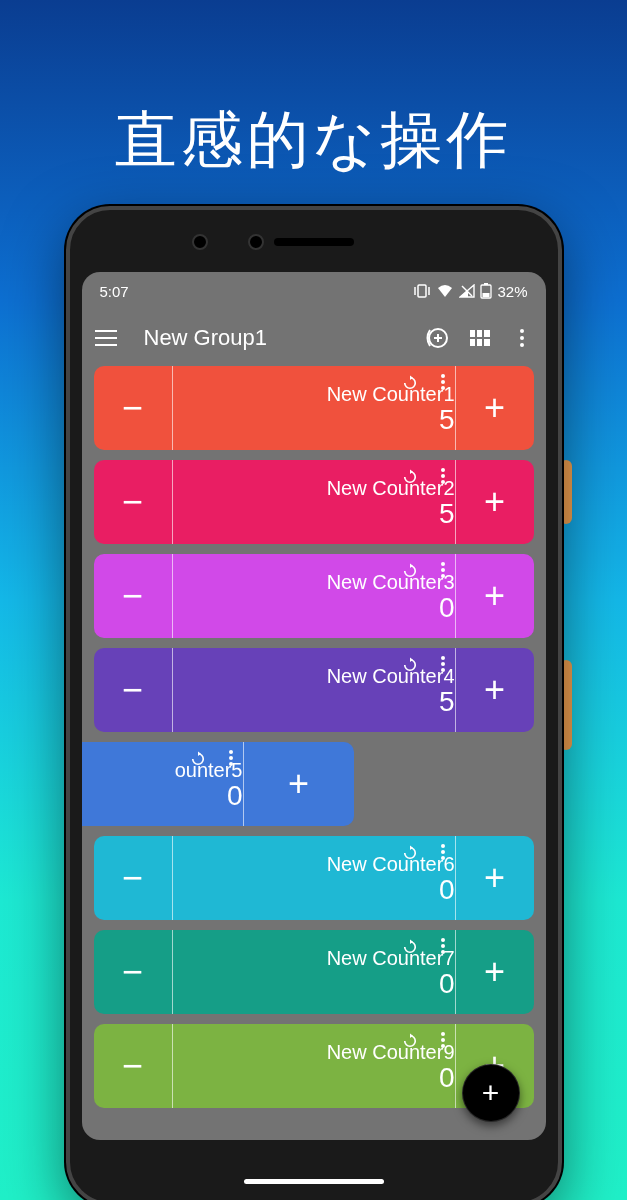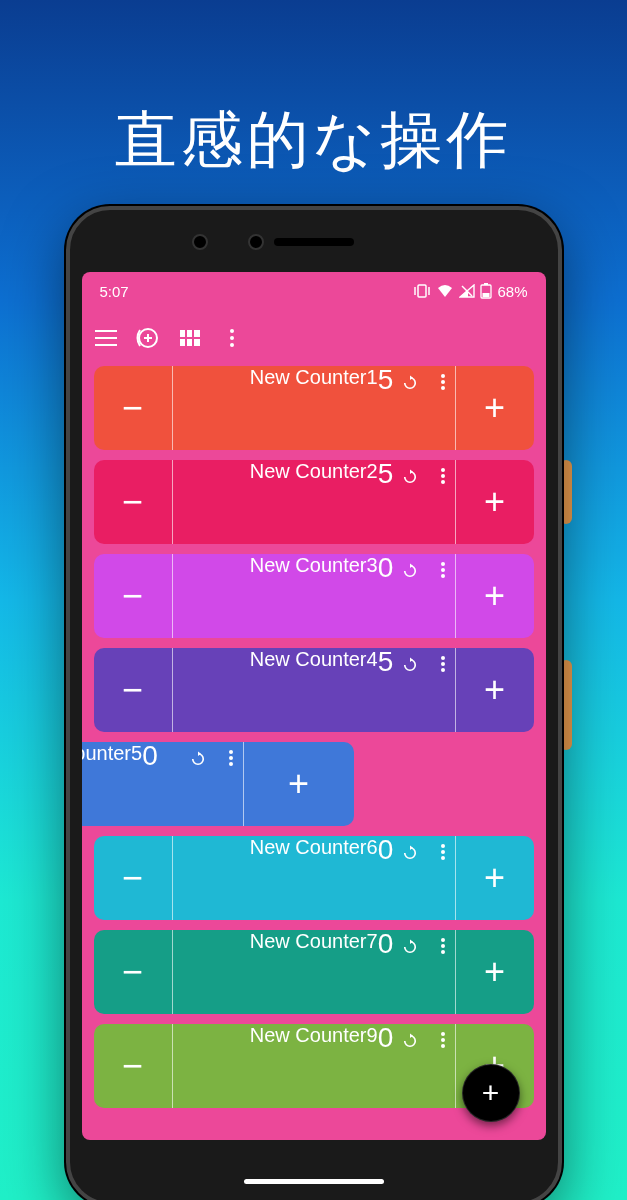--- a/index.html
+++ b/index.html
@@ -33,22 +33,22 @@
   overflow: hidden;
 }
 .side-btn-r1 { position:absolute; right:55px; top:660px; width:12px; height:90px; background:#f0a050; border-radius:6px; }
 .side-btn-r2 { position:absolute; right:55px; top:460px; width:12px; height:64px; background:#f0a050; border-radius:6px; }
 .speaker { position:absolute; top:28px; left:50%; transform:translateX(-50%); width:80px; height:8px; background:#000; border-radius:4px; }
 .cam1 { position:absolute; top:24px; left:122px; width:16px; height:16px; background:#000; border-radius:50%; border:2px solid #333; }
 .cam2 { position:absolute; top:24px; left:178px; width:16px; height:16px; background:#000; border-radius:50%; border:2px solid #333; }
 .screen {
   position:absolute;
   top:62px; left:12px; right:12px; bottom:62px;
-  background:#ec4899;
-  border-radius:8px;
+  background:#737373;
+  border-radius:18px;
   overflow:hidden;
 }
 .status-bar {
   height:38px;
   display:flex;
   align-items:center;
   justify-content:space-between;
   padding:0 18px;
   color:#fff;
   font-size:15px;
@@ -86,22 +86,22 @@
   width:78px;
   display:flex;
   align-items:center;
   justify-content:center;
   font-size:36px;
   font-weight:300;
 }
 .seg-mid {
   flex:1;
   display:flex;
-  flex-direction:row;
-  align-items:flex-start;
+  flex-direction:column;
+  align-items:flex-end;
   justify-content:center;
   position:relative;
   border-left:1px solid rgba(255,255,255,0.6);
   border-right:1px solid rgba(255,255,255,0.6);
   padding-left:16px;
 }
 .swiped .seg-mid { border-left:none; }
 .c-name { font-size:20px; font-weight:400; }
 .c-val { font-size:28px; font-weight:400; line-height:1; }
 .c-reset { position:absolute; right:36px; top:8px; }
@@ -154,32 +154,33 @@
         <svg width="16" height="14" viewBox="0 0 16 14">
             <path d="M1 13 L15 13 L15 1 Z" fill="none" stroke="#fff" stroke-width="1.4"></path>
             <path d="M1 13 L9 13 L9 6 Z" fill="#fff"></path>
             <line x1="3" y1="2" x2="13" y2="12" stroke="#fff" stroke-width="1.4"></line>
           </svg>
         <svg width="12" height="16" viewBox="0 0 12 16">
             <rect x="1" y="2" width="10" height="13" rx="1" fill="none" stroke="#fff" stroke-width="1.3"></rect>
             <rect x="4" y="0" width="4" height="2" fill="#fff"></rect>
             <rect x="2.5" y="10" width="7" height="4" fill="#fff"></rect>
           </svg>
-        <span>68%</span>
+        <span>32%</span>
       </div>
     </div>
 
     <div class="app-bar">
       <div class="ico">
         <div class="hamburger">
             <div></div>
             <div></div>
             <div></div>
           </div>
       </div>
+      <div class="title">New Group1</div>
       <div class="ico">
         <svg width="24" height="24" viewBox="0 0 24 24">
             <circle cx="12" cy="12" r="9" fill="none" stroke="#fff" stroke-width="2"></circle>
             <path d="M4 4 A14 14 0 0 0 4 20" fill="none" stroke="#fff" stroke-width="2"></path>
             <line x1="12" y1="8" x2="12" y2="16" stroke="#fff" stroke-width="2"></line>
             <line x1="8" y1="12" x2="16" y2="12" stroke="#fff" stroke-width="2"></line>
           </svg>
       </div>
       <div class="ico">
         <div class="grid-ico">

